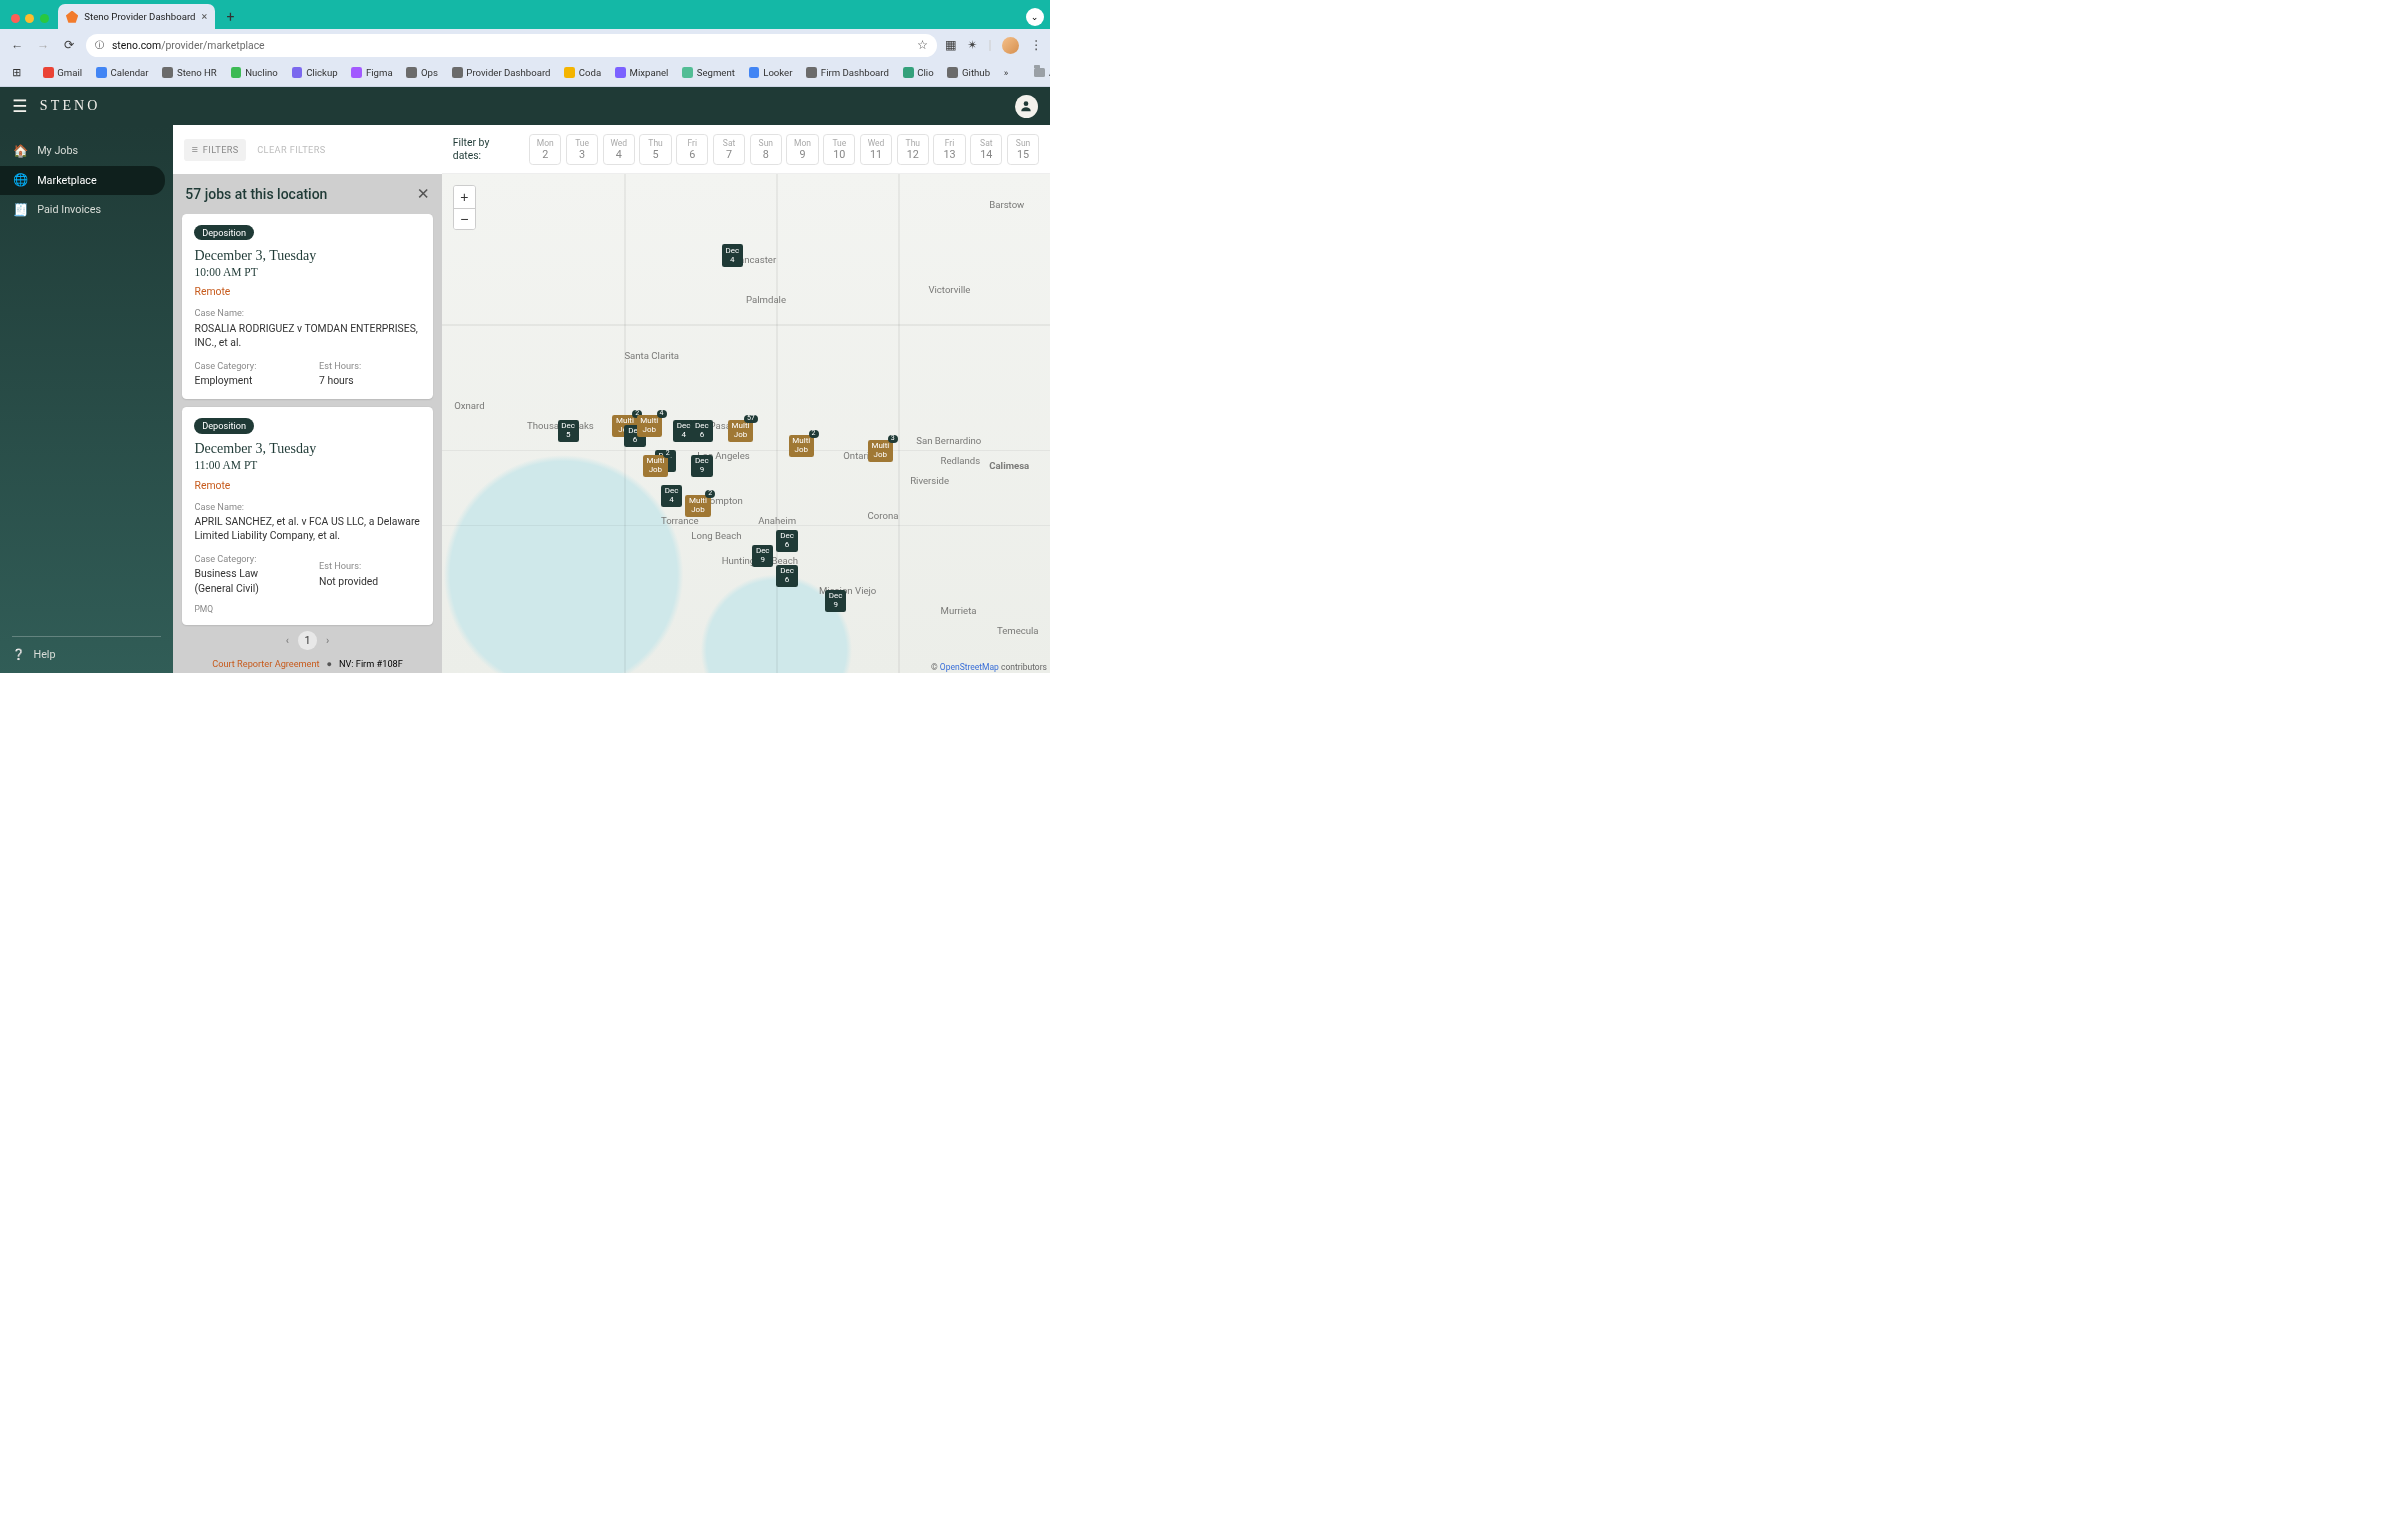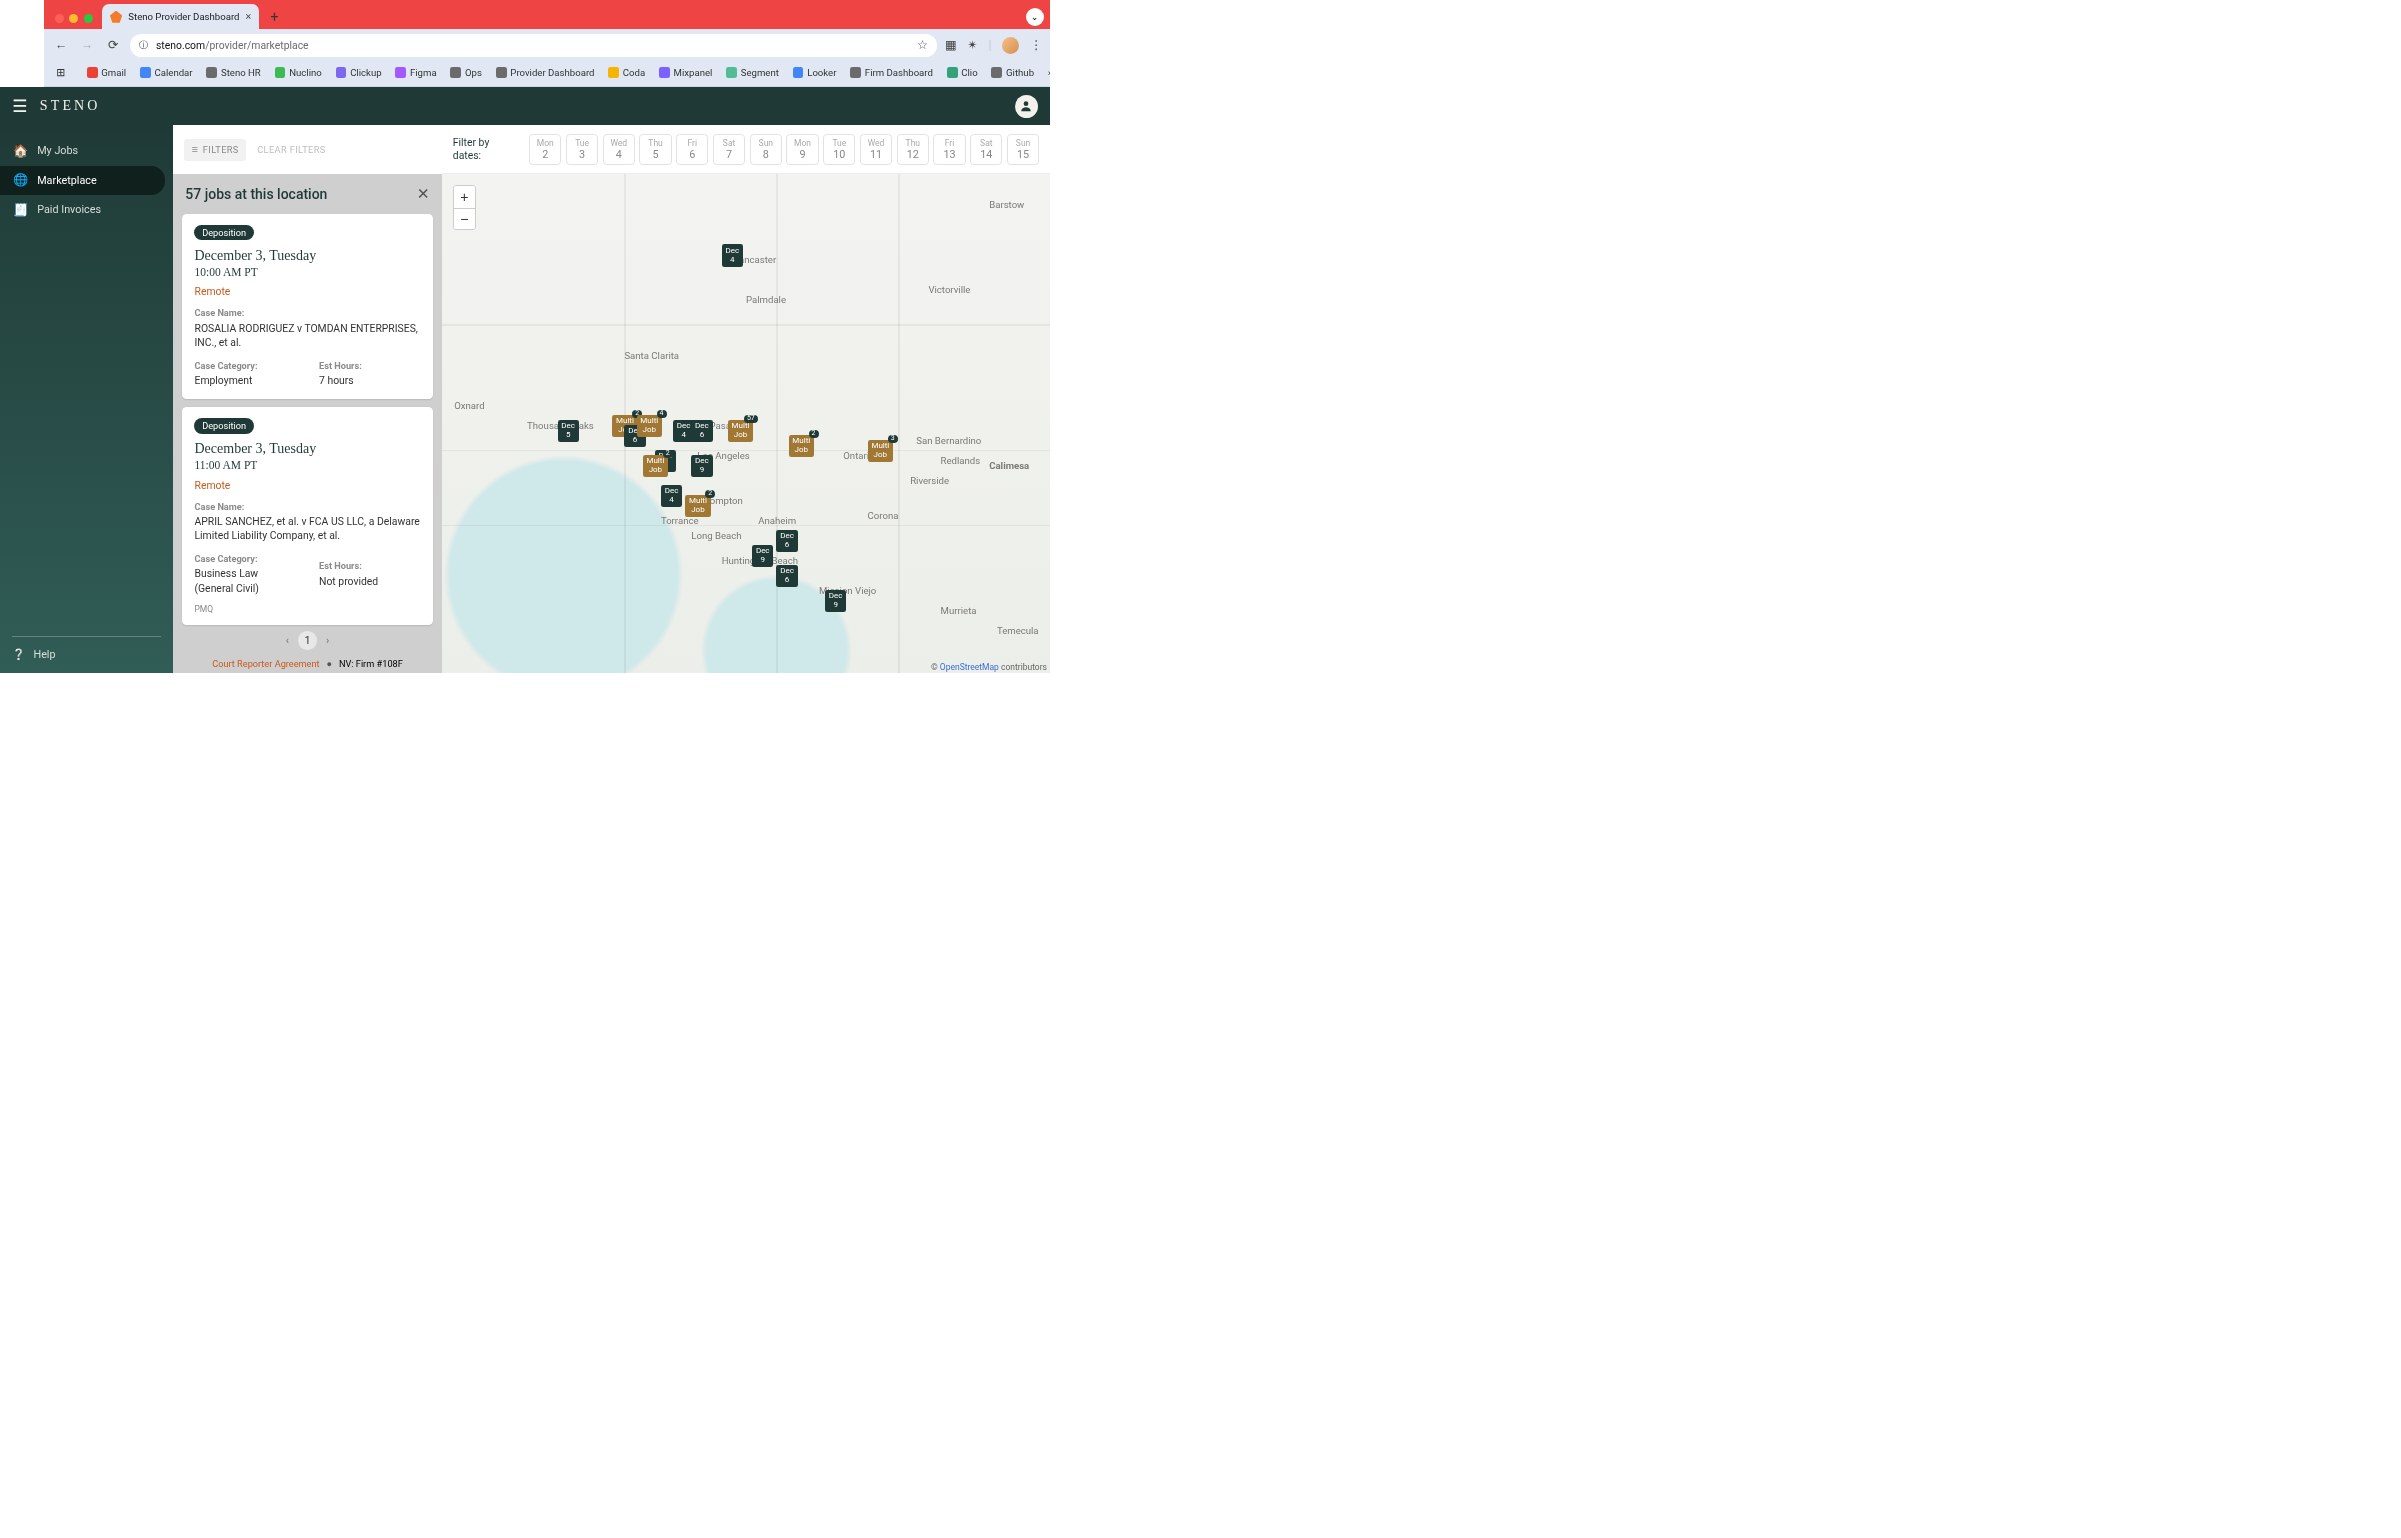--- a/index.html
+++ b/index.html
@@ -5,21 +5,21 @@
   * { box-sizing: border-box; margin: 0; padding: 0; }
   body {
     font-family: -apple-system, BlinkMacSystemFont, "Segoe UI", Roboto, sans-serif;
     background: #fff;
     overflow: hidden;
     width: 1050px;
     height: 673px;
   }
 
   
-  .browser-chrome { background:#ef4444;margin-left:44px; }
+  .browser-chrome { background:#14b8a6; }
   .tab-row { display:flex; align-items:flex-end; height:29px; padding:4.6px 6.1px 0 6.1px; gap:4.6px; }
   .traffic { display:flex; gap:5.4px; align-items:center; padding:0 4.6px 6.1px 4.6px; }
   .traffic-dot { width:9.2px; height:9.2px; border-radius:50%; }
   .traffic-close{background:#ff5f57;} .traffic-min{background:#febc2e;} .traffic-max{background:#28c840;}
   .tab {
     background:#e1e8f4; border-radius:7px 7px 0 0; display:flex; align-items:center;
     height:24.6px; padding:0 7.7px; gap:6.1px; font-size:9.6px; color:#222; min-width:154px;
   }
   .tab .favicon { width:12.3px; height:12.3px; background:#f27b2c; border-radius:2.3px; clip-path: polygon(50% 0,100% 40%,80% 100%,20% 100%,0 40%);}
   .tab .close{ margin-left:auto; font-size:10.8px; color:#555; cursor:pointer;}
@@ -71,21 +71,21 @@
   .list-header-row{ display:flex; align-items:center; justify-content:space-between; padding:10.8px 12.3px;}
   .list-header-row h3{ font-weight:500; font-size:14px; color:#1f3a36;}
   .close-x{ font-size:15.4px; color:#555; cursor:pointer;}
 
   .cards{ flex:1; overflow:auto; padding:0 9.2px 6.1px 9.2px; display:flex; flex-direction:column; gap:8px;}
   .card{ background:#fff; border-radius:4.6px; padding:10.8px 12.3px; box-shadow:0 0.8px 1.5px rgba(0,0,0,.1);}
   .pill{ display:inline-block; background:#1f3a36; color:#fff; font-size:9.2px; padding:2.3px 7.7px; border-radius:9.2px;}
   .card h4{ font-family:Georgia,serif; font-size:14px; font-weight:500; color:#1f3a36; margin-top:7.7px;}
   .card .time{ font-family:Georgia,serif; font-size:11.5px; color:#1f3a36; margin-top:1.5px;}
   .remote{ color:#c75b1d; font-size:10.4px; margin-top:7.7px;}
-  .label-sm{ font-size:9.2px; color:#8a8a8a; margin-top:9.2px;font-weight:bold;}
+  .label-sm{ font-size:9.2px; color:#8a8a8a; margin-top:9.2px;}
   .val{ font-size:10.4px; color:#333; margin-top:3.1px; line-height:1.4;}
   .two-col{ display:flex; gap:23px; margin-top:9.2px;align-items:center;}
   .two-col > div{flex:1;}
   .tag-sm{ font-size:8.5px; color:#888; margin-top:7.7px;}
 
   .pager{ background:#cfcfcf; height:28px; display:flex; align-items:center; justify-content:center; gap:9.2px; font-size:10.8px; color:#777;}
   .pager .cur{ background:#e8e8e8; border-radius:50%; width:18.4px; height:18.4px; display:flex; align-items:center; justify-content:center; color:#333;}
   .footer-strip{ background:#cfcfcf; text-align:center; padding:3.1px 0 6.1px 0; font-size:9.2px;}
   .footer-strip a{color:#c75b1d; text-decoration:none;}
   .footer-strip .sep{color:#555; margin:0 4.6px;}

